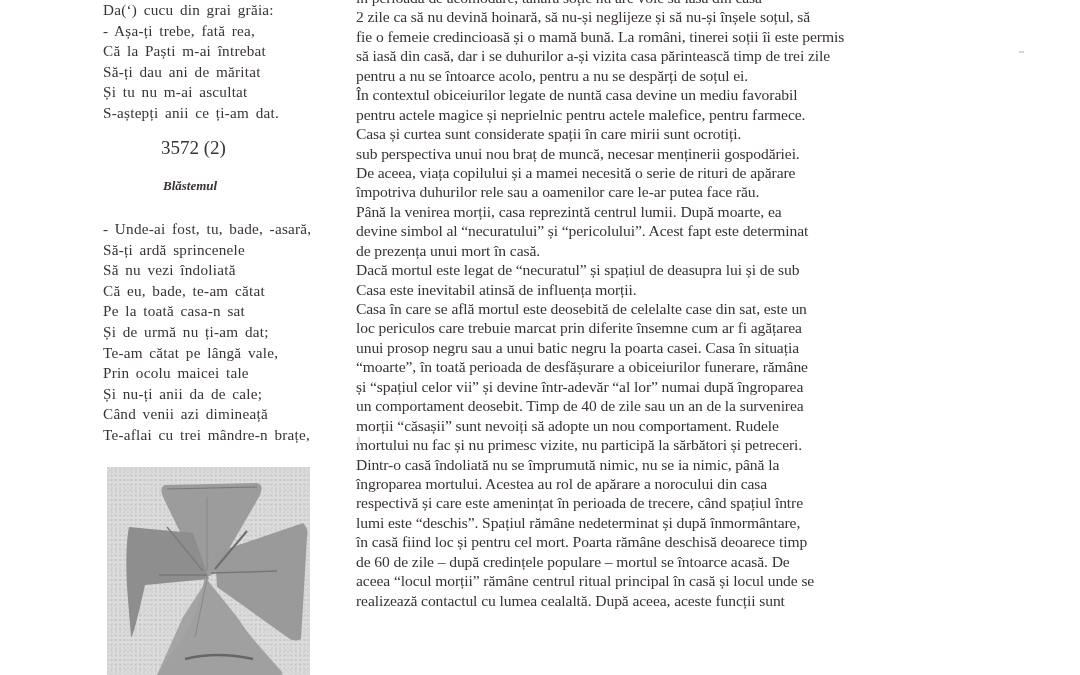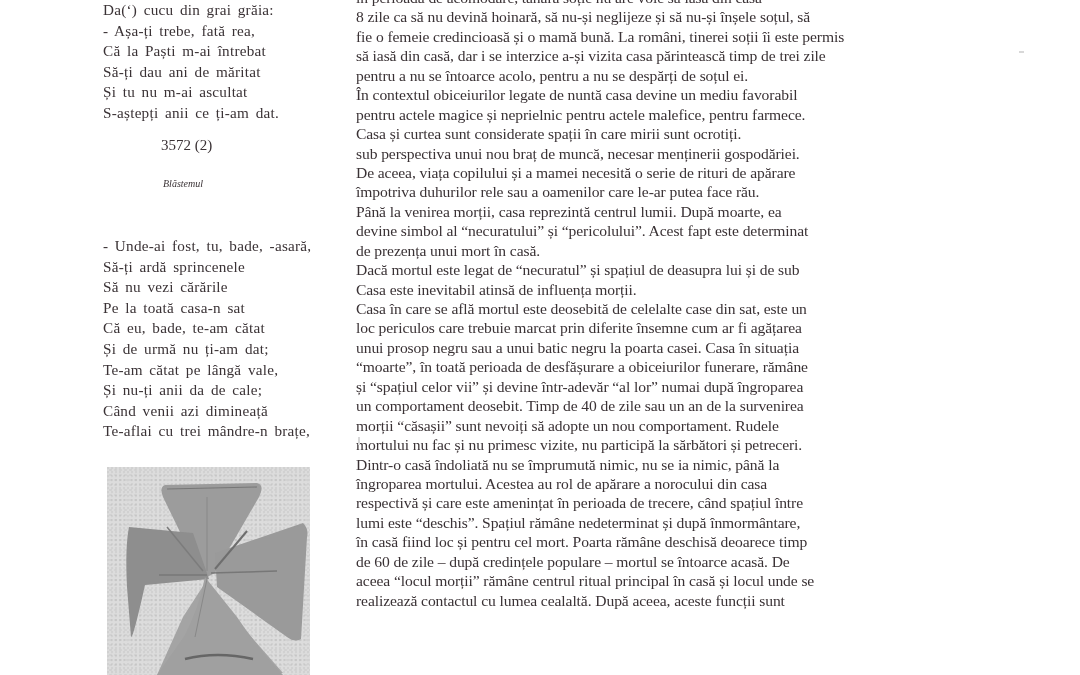--- a/index.html
+++ b/index.html
@@ -38,33 +38,33 @@
     .poem-line {
       height: 20.6px;
       line-height: 20.6px;
       white-space: nowrap;
     }
     .poem-a { top: 0px; }
     .poem-number {
       position: absolute;
       left: 58px;
       top: 137px;
-      font-size: 15px;
+      font-size: 19px;
       white-space: nowrap;
     }
     .poem-title {
       position: absolute;
       left: 60px;
       top: 178px;
-      font-size: 10px;
+      font-size: 13px;
       font-style: italic;
-      font-weight: normal;
+      font-weight: bold;
       white-space: nowrap;
     }
-    .poem-b { top: 236px; }
+    .poem-b { top: 219px; }
 
     
     .photo {
       position: absolute;
       left: 107px;
       top: 467px;
       width: 203px;
       height: 208px;
       background: #dcdcdc;
       background-image:
@@ -108,25 +108,26 @@
       <div class="poem-line">Și tu nu m-ai ascultat</div>
       <div class="poem-line">S-aștepți anii ce ți-am dat.</div>
     </div>
 
     <div class="poem-number">3572 (2)</div>
     <div class="poem-title">Blăstemul</div>
 
     <div class="poem-block poem-b">
       <div class="poem-line">- Unde-ai fost, tu, bade, -asară,</div>
       <div class="poem-line">Să-ți ardă sprincenele</div>
-      <div class="poem-line">Să nu vezi cărările</div>
+      <div class="poem-line">Să nu vezi îndoliată</div>
+      <div class="poem-line">Că eu, bade, te-am cătat</div>
       <div class="poem-line">Pe la toată casa-n sat</div>
-      <div class="poem-line">Că eu, bade, te-am cătat</div>
       <div class="poem-line">Și de urmă nu ți-am dat;</div>
       <div class="poem-line">Te-am cătat pe lângă vale,</div>
+      <div class="poem-line">Prin ocolu maicei tale</div>
       <div class="poem-line">Și nu-ți anii da de cale;</div>
       <div class="poem-line">Când venii azi dimineață</div>
       <div class="poem-line">Te-aflai cu trei mândre-n brațe,</div>
     </div>
   </div>
 
   <div class="photo">
     <svg width="203" height="208" viewBox="0 0 203 208">
 
       <path d="M58 18 L150 16 Q158 18 152 30 L108 106 L100 110 L92 104 L56 30 Q52 20 58 18 Z" fill="#9c9c9c"></path>
@@ -144,23 +145,23 @@
       <line x1="100" y1="112" x2="88" y2="170" stroke="#888" stroke-width="1"></line>
       <path d="M60 60 L96 104" stroke="#7c7c7c" stroke-width="1.5" fill="none"></path>
       <path d="M140 64 L108 102" stroke="#6e6e6e" stroke-width="2" fill="none"></path>
       <path d="M78 192 Q110 184 146 192" stroke="#666" stroke-width="2.5" fill="none"></path>
       <path d="M60 22 L150 20" stroke="#777" stroke-width="1.2"></path>
     </svg>
   </div>
 
   <div class="right-col">
     <div class="prose-line">în perioada de acomodare, tânăra soție nu are voie să iasă din casă</div>
-    <div class="prose-line">8 zile ca să nu devină hoinară, să nu-și neglijeze și să nu-și înșele soțul, să</div>
+    <div class="prose-line">2 zile ca să nu devină hoinară, să nu-și neglijeze și să nu-și înșele soțul, să</div>
     <div class="prose-line">fie o femeie credincioasă și o mamă bună. La români, tinerei soții îi este permis</div>
-    <div class="prose-line">să iasă din casă, dar i se interzice a-și vizita casa părintească timp de trei zile</div>
+    <div class="prose-line">să iasă din casă, dar i se duhurilor a-și vizita casa părintească timp de trei zile</div>
     <div class="prose-line">pentru a nu se întoarce acolo, pentru a nu se despărți de soțul ei.</div>
     <div class="prose-line">În contextul obiceiurilor legate de nuntă casa devine un mediu favorabil</div>
     <div class="prose-line">pentru actele magice  și neprielnic pentru actele malefice, pentru farmece.</div>
     <div class="prose-line">Casa și curtea sunt considerate spații în care mirii sunt ocrotiți.</div>
     <div class="prose-line">sub perspectiva unui nou braț de muncă, necesar menținerii gospodăriei.</div>
     <div class="prose-line">De aceea, viața copilului și a mamei necesită o serie de rituri de apărare</div>
     <div class="prose-line">împotriva duhurilor rele sau a oamenilor care le-ar putea face rău.</div>
     <div class="prose-line">Până la venirea morții, casa reprezintă centrul lumii. După moarte, ea</div>
     <div class="prose-line">devine simbol al “necuratului” și “pericolului”. Acest fapt este determinat</div>
     <div class="prose-line">de prezența unui mort în casă.</div>

